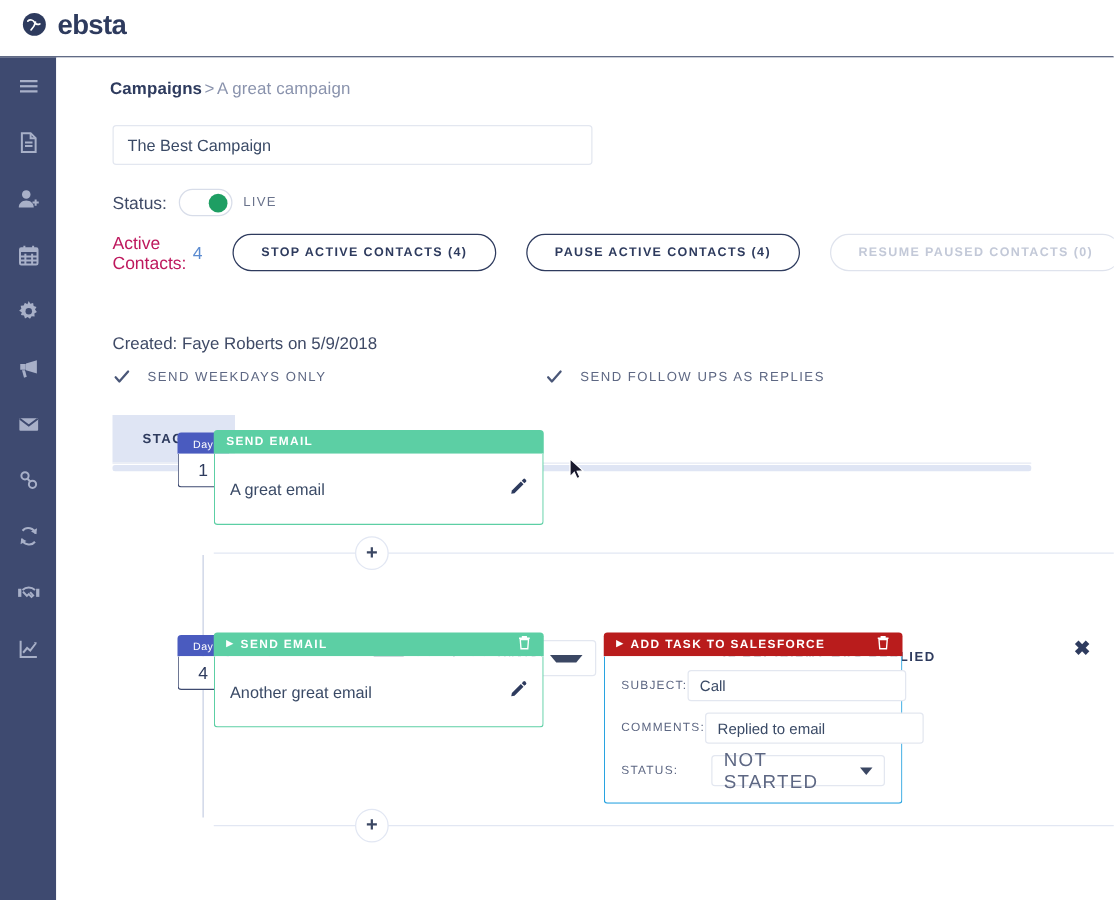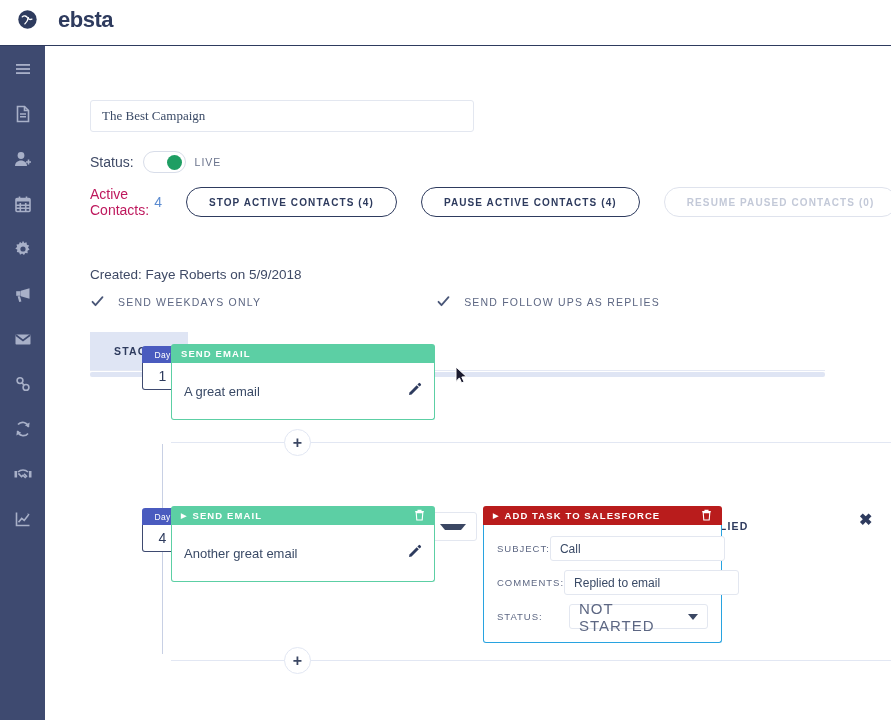--- a/index.html
+++ b/index.html
@@ -12,21 +12,21 @@
   }
   #app { position: relative; width: 891px; height: 720px; background: #fff; }
 
   
   .topbar {
     position: absolute; left: 0; top: 0; width: 891px; height: 46px;
     background: #ffffff; border-bottom: 1px solid #2e3b5e;
   }
   .logo {
     position: absolute; left: 17px; top: 9px;
-    display: flex; align-items: center; gap: 20px;
+    display: flex; align-items: center; gap: 8px;
   }
   .logo-mark { width: 21px; height: 21px; display: block; }
   .logo-text {
     font-size: 22px; font-weight: bold; color: #2e3b5e;
     letter-spacing: -0.5px; line-height: 21px;
   }
 
   
   .sidebar {
     position: absolute; left: 0; top: 46px; width: 45px; height: 674px;
@@ -49,21 +49,21 @@
   .breadcrumb {
     position: absolute; left: 43px; top: 17px;
     font-size: 13.5px; color: #8a93ad; letter-spacing: 0.1px;
   }
   .breadcrumb .crumb-main { color: #2e3b5e; font-weight: bold; }
   .breadcrumb .crumb-sep { color: #8a93ad; padding: 0 2px; }
 
   .name-input {
     position: absolute; left: 45px; top: 54px; width: 384px; height: 32px;
     border: 1px solid #e3e7f0; border-radius: 3px; background: #fff;
-    font-family: Liberation Serif, serif;
+    font-family: Liberation Sans, sans-serif;
     font-size: 13px; color: #3a4a66; padding: 0 11px;
     outline: none;
   }
 
   .status-row {
     position: absolute; left: 45px; top: 105px;
     display: flex; align-items: center; gap: 9px;
   }
   .status-label { font-size: 14px; color: #3f4a66; }
   .toggle {
@@ -341,20 +341,23 @@
       <svg width="20" height="20" viewBox="0 0 20 20">
         <path class="side-icon" d="M3.5 3.5v13h13"></path>
         <path class="side-icon" d="M5.5 13.2l3.2-3.8 2.5 2 4-5.2" stroke-width="1.8"></path>
         <path class="side-icon-f" d="M14.2 4.6l2.3.4-.8 2.2z"></path>
       </svg>
     </div>
   </div>
 
   <div class="main">
 
+    <div class="breadcrumb">
+      <span class="crumb-main">Campaigns</span><span class="crumb-sep">&gt;</span><span class="crumb-current">A great campaign</span>
+    </div>
 
     <input class="name-input" type="text" value="The Best Campaign" style="">
 
     <div class="status-row">
       <span class="status-label">Status:</span>
       <div class="toggle">
         <div class="toggle-knob"></div>
       </div>
       <span class="status-live">LIVE</span>
     </div>

